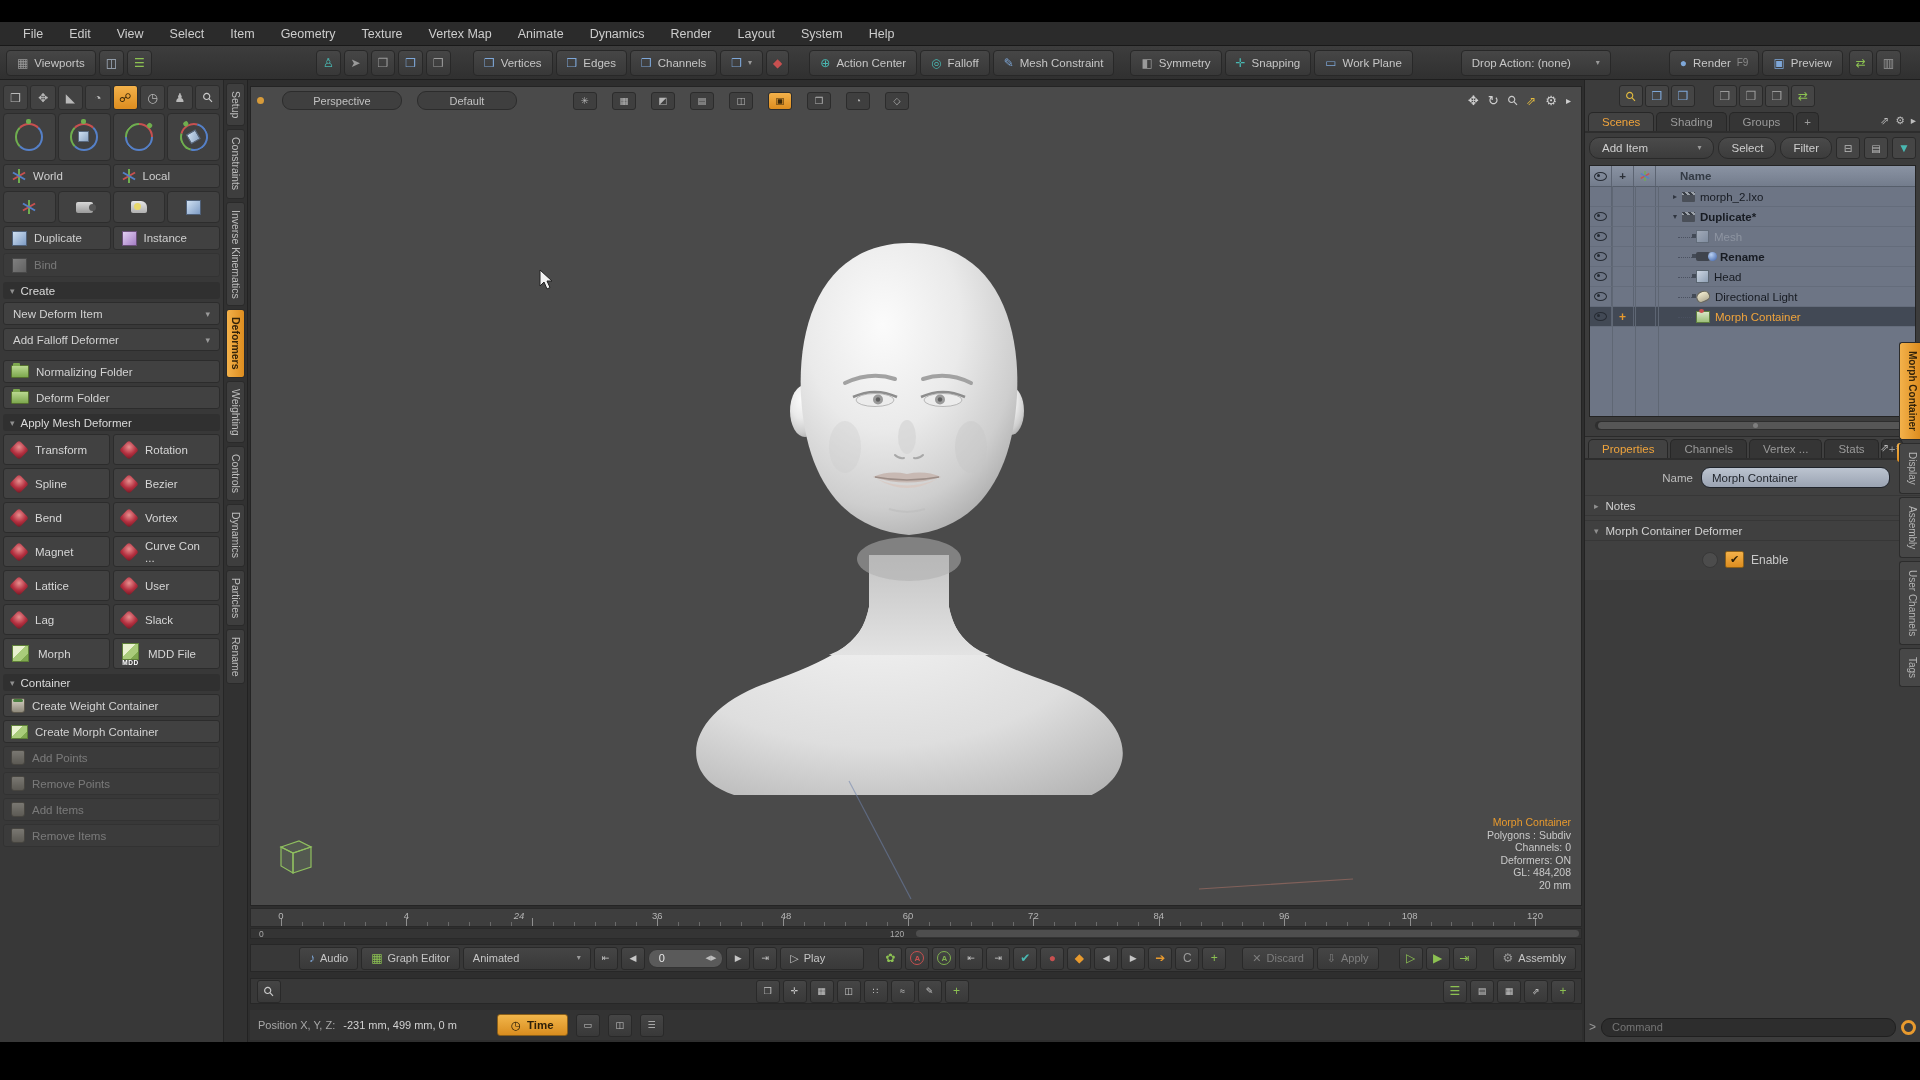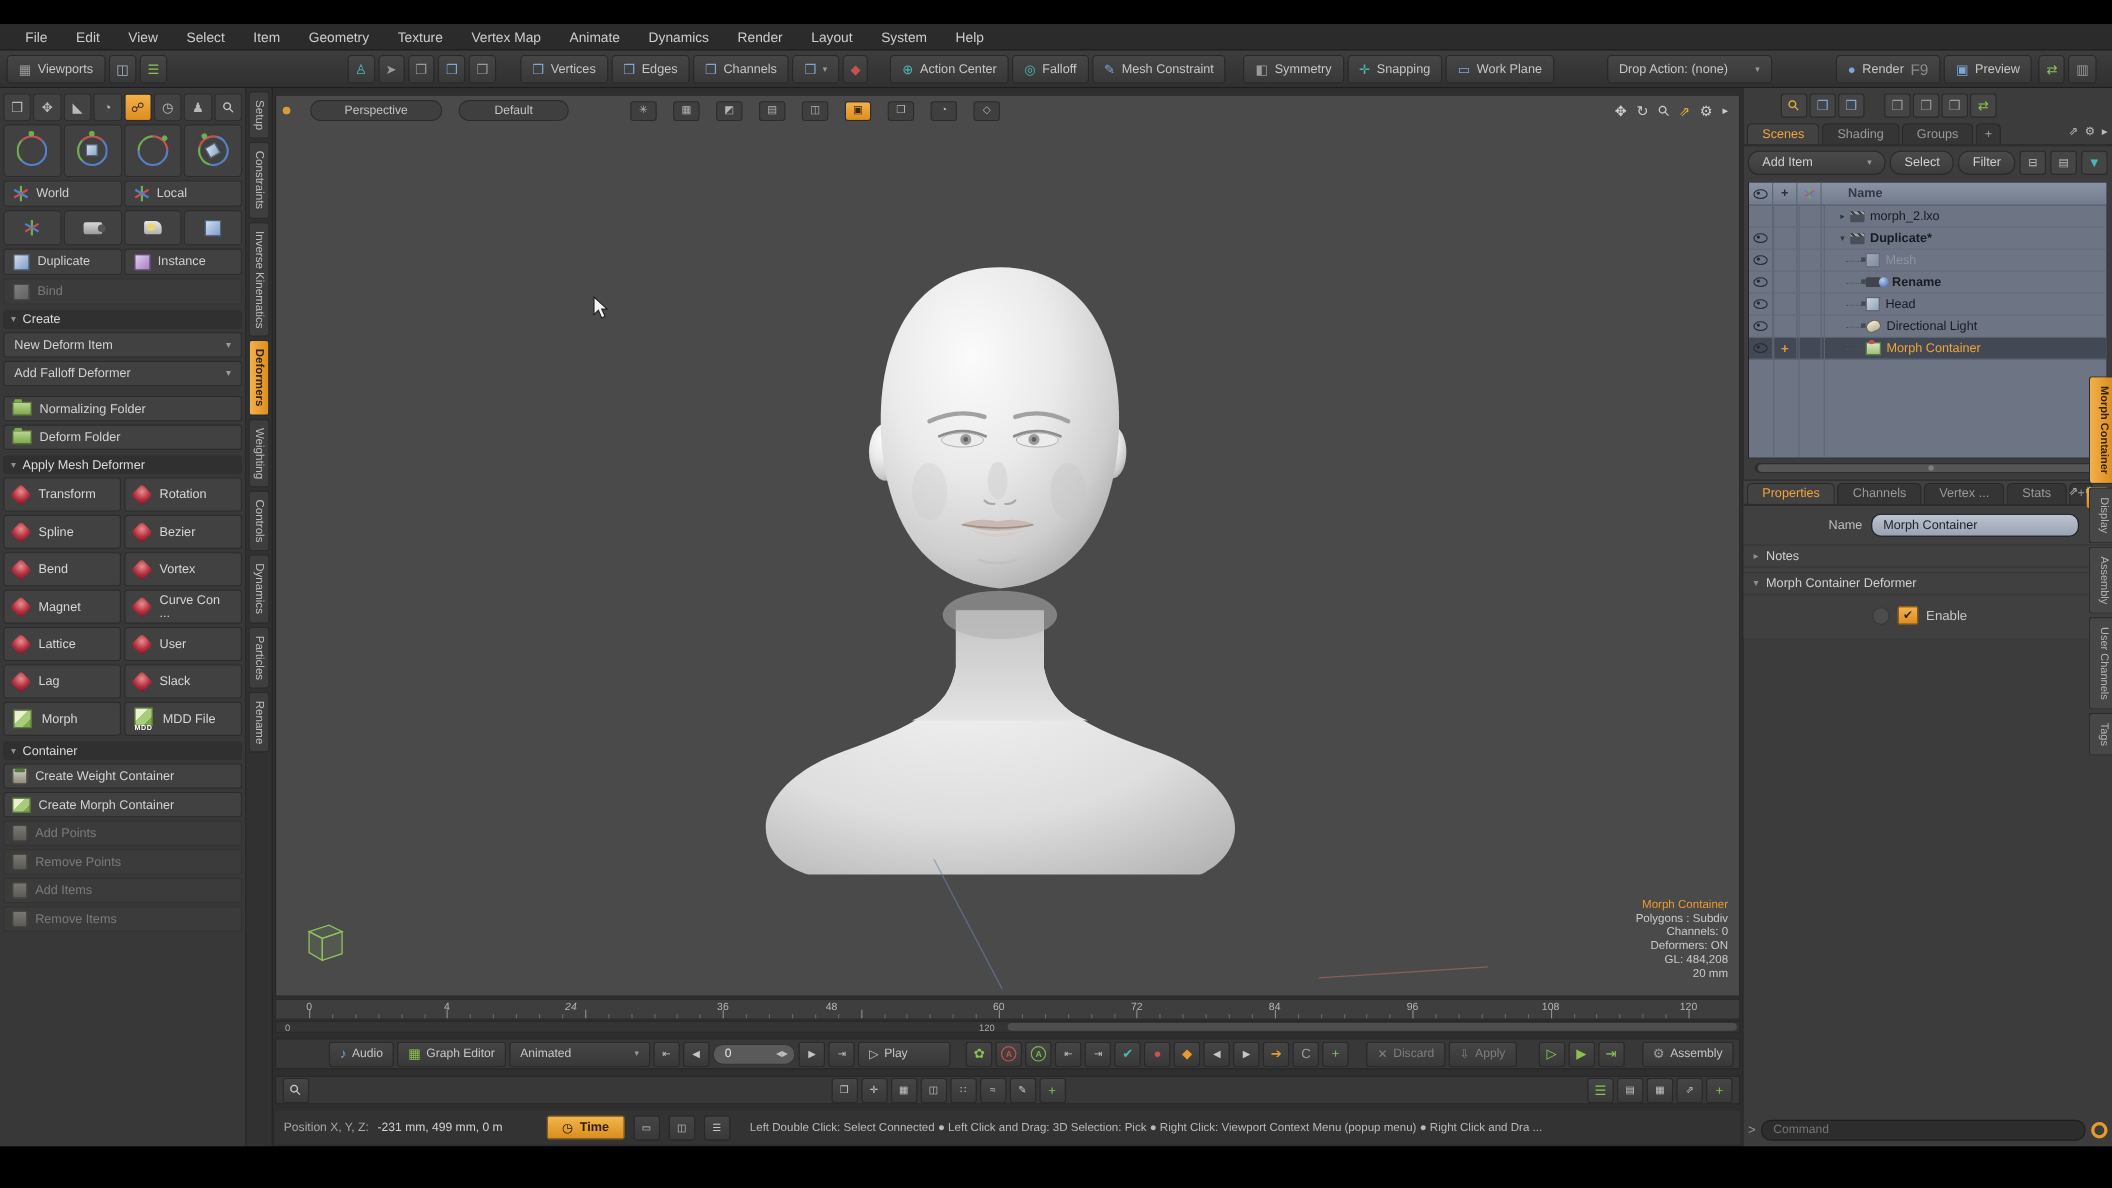--- a/index.html
+++ b/index.html
@@ -15,21 +15,21 @@
   .menu-item{padding:3px 13px;color:#cdcdcd;font-size:12.5px;cursor:default;}
   
   .toolbar{left:0;top:46px;width:1920px;height:34px;background:linear-gradient(#3d3d3d,#303030);
            border-bottom:1px solid #1e1e1e;display:flex;align-items:center;padding:0 6px;gap:3px;box-sizing:border-box;}
   .tbtn{height:24px;border-radius:4px;background:linear-gradient(#464646,#383838);border:1px solid #282828;
         display:inline-flex;align-items:center;gap:6px;padding:0 10px;color:#c6c6c6;font-size:11.5px;white-space:nowrap;}
   .tbtn.sq{padding:0 6px;}
   .ic{font-size:12px;line-height:1;color:#a9b6c6;}
   .ic.teal{color:#49b8b2;} .ic.blue{color:#7ea7d8;} .ic.green{color:#8cc152;} .ic.red{color:#c85050;}
   .ic.yellow{color:#e0b93f;} .ic.gray{color:#9a9a9a;} .ic.orange{color:#e89a2e;}
-  .shortcut{color:#8a8a8a;font-size:14px;}
+  .shortcut{color:#8a8a8a;font-size:10px;}
   .spacer{flex:0 0 auto;}
   .mag{display:inline-block;transform:rotate(-45deg);font-size:13px;color:#c9c9c9;}
   
   .toolbox{left:0;top:80px;width:224px;bottom:38px;background:#383838;border-right:1px solid #262626;
            padding:5px 3px;box-sizing:border-box;}
   .trow{display:flex;gap:2px;margin-bottom:3px;}
   .sqb{width:25px;height:23px;border-radius:3px;background:#424242;border:1px solid #2d2d2d;
        display:flex;align-items:center;justify-content:center;color:#b9b9b9;font-size:12px;}
   .sqb.active{background:linear-gradient(#f3b14a,#dd8d1f);color:#3a2708;}
   .bigbtn{flex:1;height:46px;border-radius:4px;background:#414141;border:1px solid #2d2d2d;
@@ -670,21 +670,21 @@
         <div class="tick" style="left: 364.4px;"></div>
         <div class="tick" style="left: 385.3px;"></div>
         <div class="tick major" style="left: 406.2px;"></div>
         <div class="ticklabel" style="left: 406.2px;">36</div>
         <div class="tick" style="left: 427.1px;"></div>
         <div class="tick" style="left: 448px;"></div>
         <div class="tick" style="left: 468.9px;"></div>
         <div class="tick" style="left: 489.8px;"></div>
         <div class="tick" style="left: 510.7px;"></div>
         <div class="tick major" style="left: 531.6px;"></div>
-        <div class="ticklabel" style="left: 505px;">48</div>
+        <div class="ticklabel" style="left: 535px;">48</div>
         <div class="tick" style="left: 552.5px;"></div>
         <div class="tick" style="left: 573.4px;"></div>
         <div class="tick" style="left: 594.3px;"></div>
         <div class="tick" style="left: 615.2px;"></div>
         <div class="tick" style="left: 636.1px;"></div>
         <div class="tick major" style="left: 657px;"></div>
         <div class="ticklabel" style="left: 657px;">60</div>
         <div class="tick" style="left: 677.9px;"></div>
         <div class="tick" style="left: 698.8px;"></div>
         <div class="tick" style="left: 719.7px;"></div>
@@ -886,21 +886,20 @@
     </div>
     <div class="pbtn small">
         <span>▭</span>
       </div>
     <div class="pbtn small">
         <span>◫</span>
       </div>
     <div class="pbtn small">
         <span>☰</span>
       </div>
-    <span class="help-text">Left Double Click: Select Connected ● Left Click and Drag: 3D Selection: Pick ● Right Click: Viewport Context Menu (popup menu) ● Right Click and Dra ...</span>
   </div>
 
   <div class="abs rightpanel">
     <div class="rp-icons">
       <div class="rp-sq">
           <span class="mag" style="color:#e0b93f">⚲</span>
         </div>
       <div class="rp-sq">
           <span class="ic blue">❒</span>
         </div>

